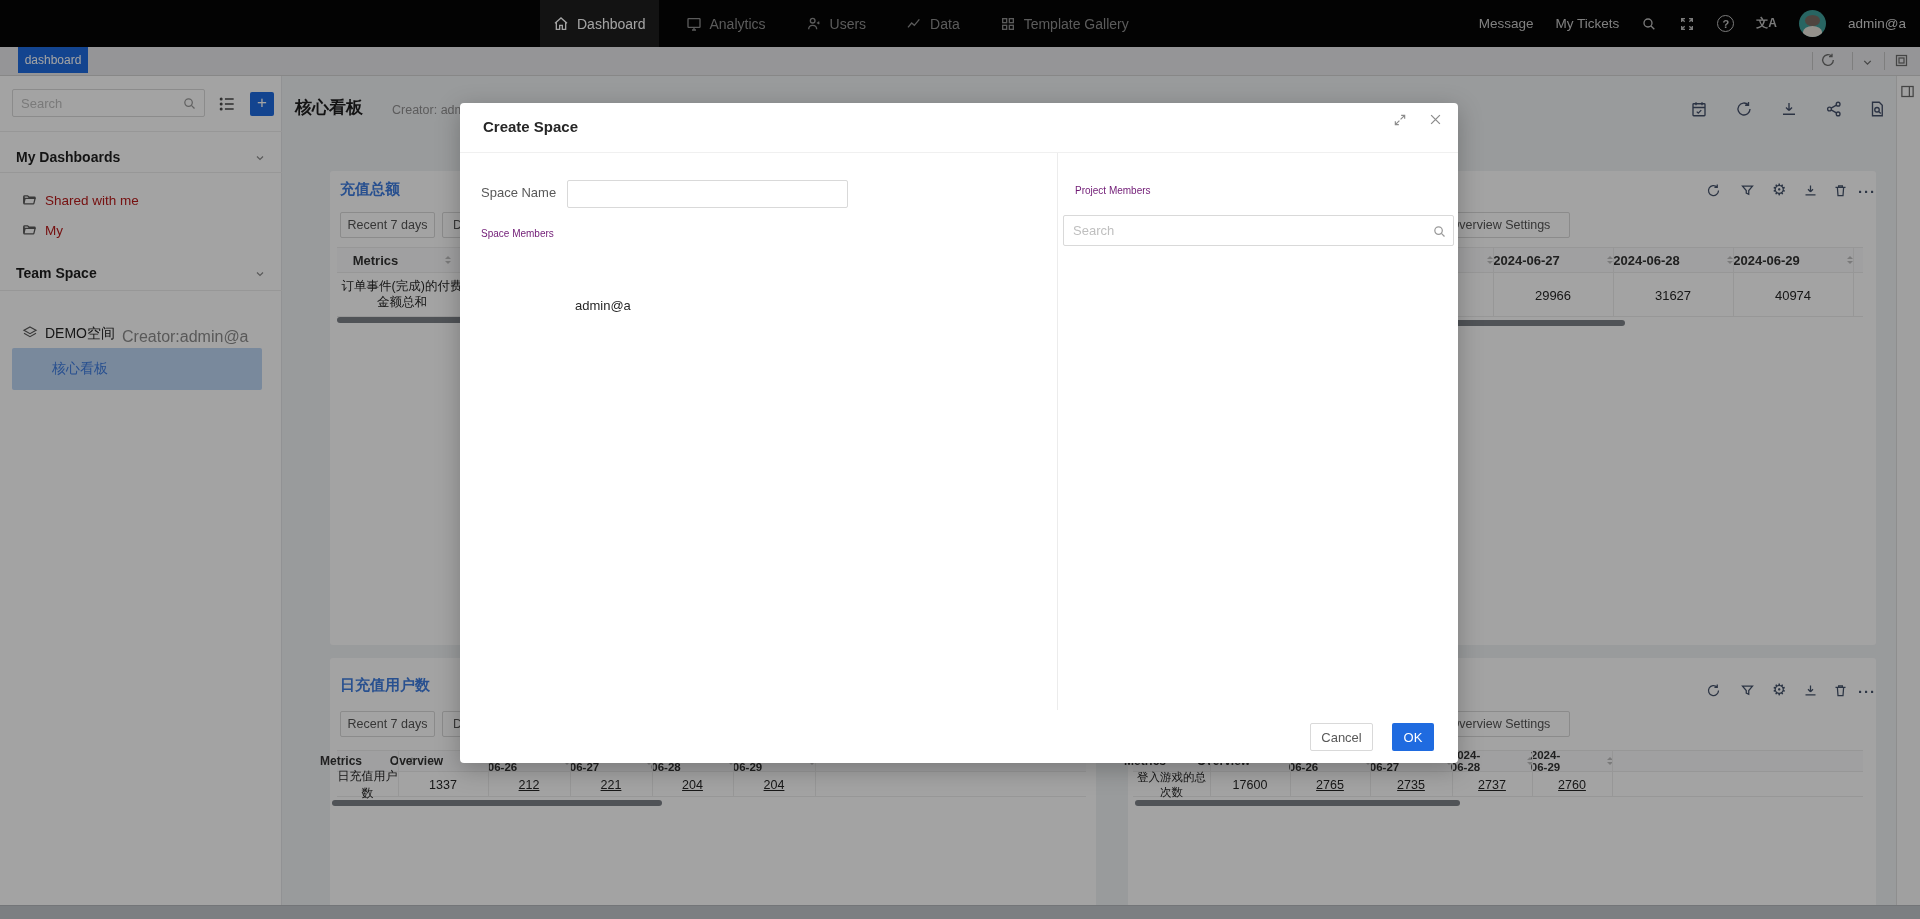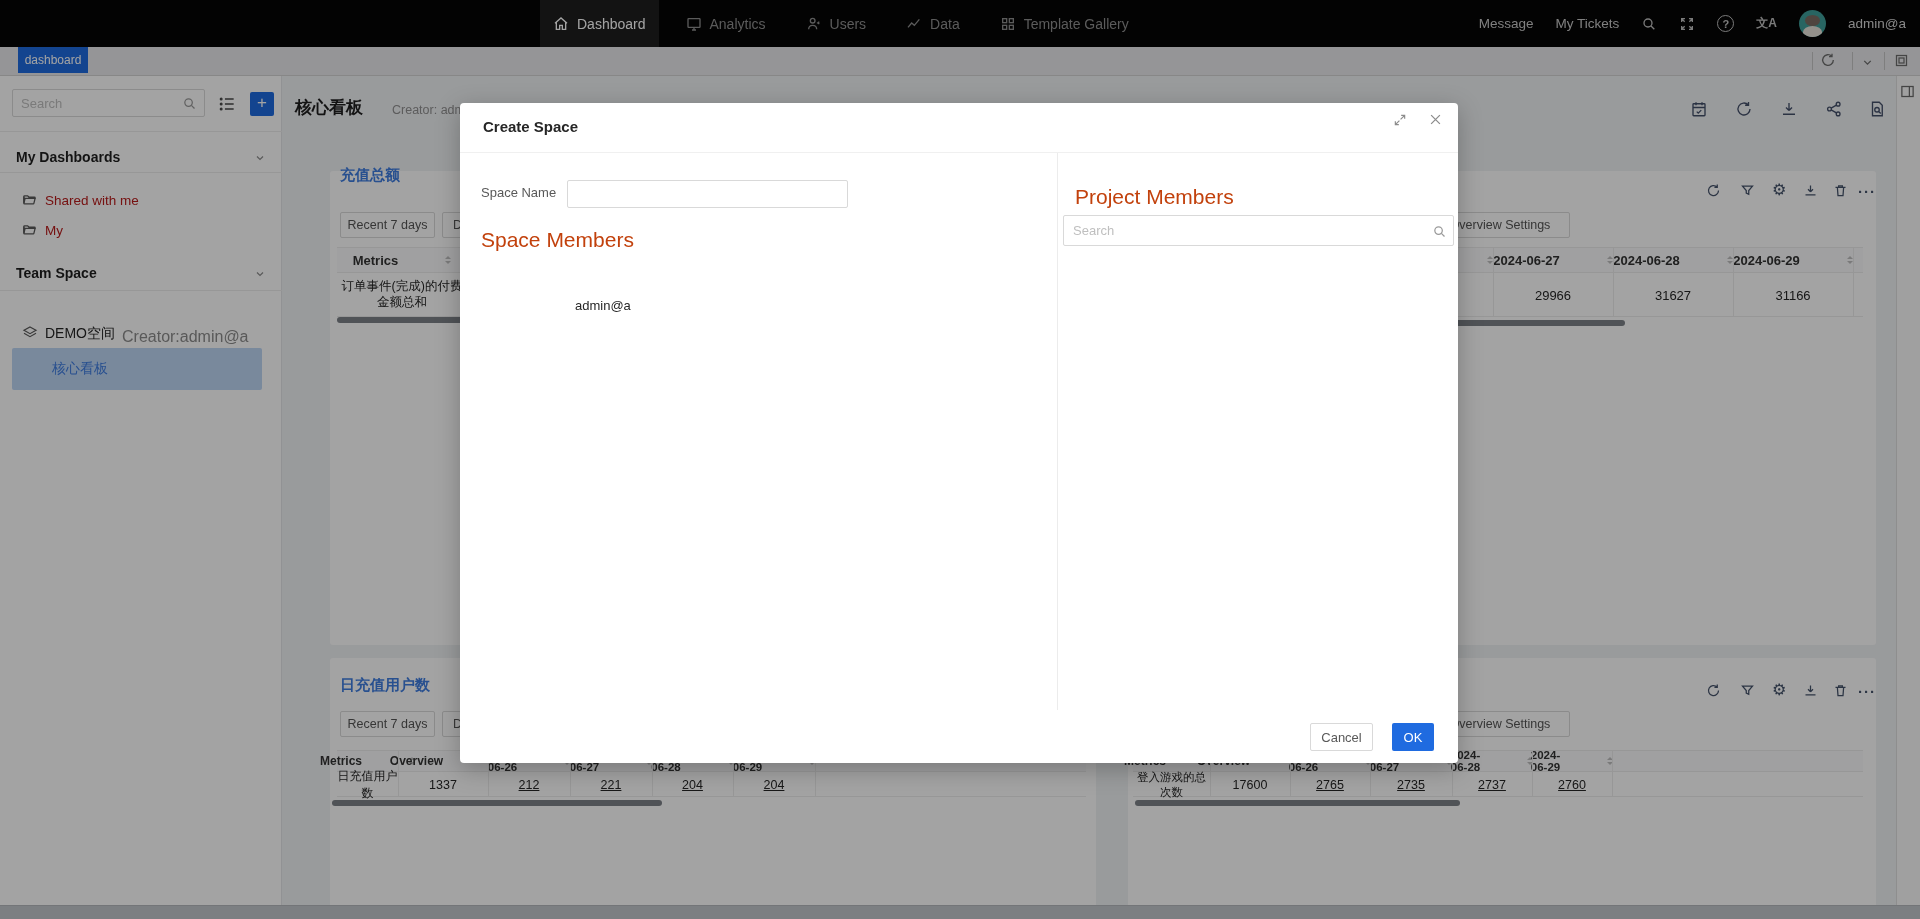--- a/index.html
+++ b/index.html
@@ -78,21 +78,21 @@
   .mask { position:absolute; left:0; top:0; width:1920px; height:919px; background:rgba(0,0,0,0.36); z-index:10; }
   .modal { position:absolute; left:460px; top:103px; width:998px; height:660px; background:#fff; border-radius:4px;
            box-shadow:0 6px 24px rgba(0,0,0,0.25); z-index:20; }
   .modal-hd { position:absolute; left:0; top:0; width:100%; height:50px; border-bottom:1px solid #f0f0f0; }
   .modal-title { position:absolute; left:23px; top:15px; font-size:15px; font-weight:600; color:#262626; }
   .modal-ic { position:absolute; color:#8c8c8c; cursor:pointer; }
   .form-label { position:absolute; left:21px; top:82px; font-size:13px; color:#595959; }
   .text-input { position:absolute; border:1px solid #d9d9d9; border-radius:2px; background:#fff; font-size:13px; color:#333;
                 padding:0 9px; outline:0; font-family:"Liberation Sans","DejaVu Sans",sans-serif; }
   .text-input::placeholder { color:#bfbfbf; }
-  .sec-heading { position:absolute; font-size:21px; color:#c2410c; }
+  .sec-heading { position:absolute; font-size:10px; color:#701a75; }
   .member-name { position:absolute; left:115px; top:195px; font-size:13px; color:#262626; }
   .vdiv { position:absolute; left:597px; top:50px; width:1px; height:557px; background:#ececec; }
   .modal-search .mag { position:absolute; left:972px; top:121px; color:#9a9a9a; }
   .btn-cancel { position:absolute; left:850px; top:620px; width:63px; height:28px; border:1px solid #d9d9d9; border-radius:2px;
                 background:#fff; font-size:13px; color:#595959; display:flex; align-items:center; justify-content:center; cursor:pointer; }
   .btn-ok { position:absolute; left:932px; top:620px; width:42px; height:28px; border-radius:2px; background:#1f6be0;
             font-size:13px; color:#fff; display:flex; align-items:center; justify-content:center; cursor:pointer; }
 </style>
 </head>
 <body>
@@ -299,21 +299,21 @@
   </span>
   <span class="tool-ic" style="left:1868px;top:100px;">
     <svg width="18" height="18" viewBox="0 0 24 24" fill="none" stroke="currentColor" stroke-width="1.8">
         <path d="M6 3h9l4 4v14H6z"></path>
         <circle cx="12" cy="13" r="3"></circle>
         <path d="M14.2 15.2L17 18"></path>
       </svg>
   </span>
 
   <div class="card" style="left:330px;top:171px;width:766px;height:474px;"></div>
-  <div class="card-title" style="left:340px;top:166px;">充值总额</div>
+  <div class="card-title" style="left:340px;top:180px;">充值总额</div>
   <div class="btn-box" style="left:340px;top:212px;width:95px;height:26px;">Recent 7 days</div>
   <div class="btn-box left" style="left:442px;top:212px;width:110px;height:26px;">Da</div>
   <div class="thead" style="left:337px;top:247px;width:752px;height:26px;"></div>
   <div class="th-cell" style="left:337px;top:247px;width:130px;height:26px;font-size:13px;">
     <span>Metrics</span>
     <span class="sorter">
         <i class="up"></i>
         <i class="dn"></i>
       </span>
   </div>
@@ -371,21 +371,21 @@
   <div class="th-cell" style="left:1733px;top:247px;width:120px;height:26px;font-size:13px;">
     <span>2024-06-29</span>
     <span class="sorter">
         <i class="up"></i>
         <i class="dn"></i>
       </span>
   </div>
   <div class="td-row" style="left:1133px;top:273px;width:730px;height:44px;"></div>
   <div class="td-cell" style="left:1493px;top:273px;width:120px;height:44px;font-size:13px;">29966</div>
   <div class="td-cell" style="left:1613px;top:273px;width:120px;height:44px;font-size:13px;">31627</div>
-  <div class="td-cell" style="left:1733px;top:273px;width:120px;height:44px;font-size:13px;">31166</div>
+  <div class="td-cell" style="left:1733px;top:273px;width:120px;height:44px;font-size:13px;">40974</div>
   <div class="col-sep" style="left:1493px;top:247px;height:70px;"></div>
   <div class="col-sep" style="left:1613px;top:247px;height:70px;"></div>
   <div class="col-sep" style="left:1733px;top:247px;height:70px;"></div>
   <div class="col-sep" style="left:1853px;top:247px;height:70px;"></div>
   <div class="hthumb" style="left:1370px;top:320px;width:255px;"></div>
 
   <div class="card" style="left:330px;top:658px;width:766px;height:261px;"></div>
   <div class="card-title" style="left:340px;top:676px;">日充值用户数</div>
   <div class="btn-box" style="left:340px;top:711px;width:95px;height:26px;">Recent 7 days</div>
   <div class="btn-box left" style="left:442px;top:711px;width:110px;height:26px;">Da</div>

